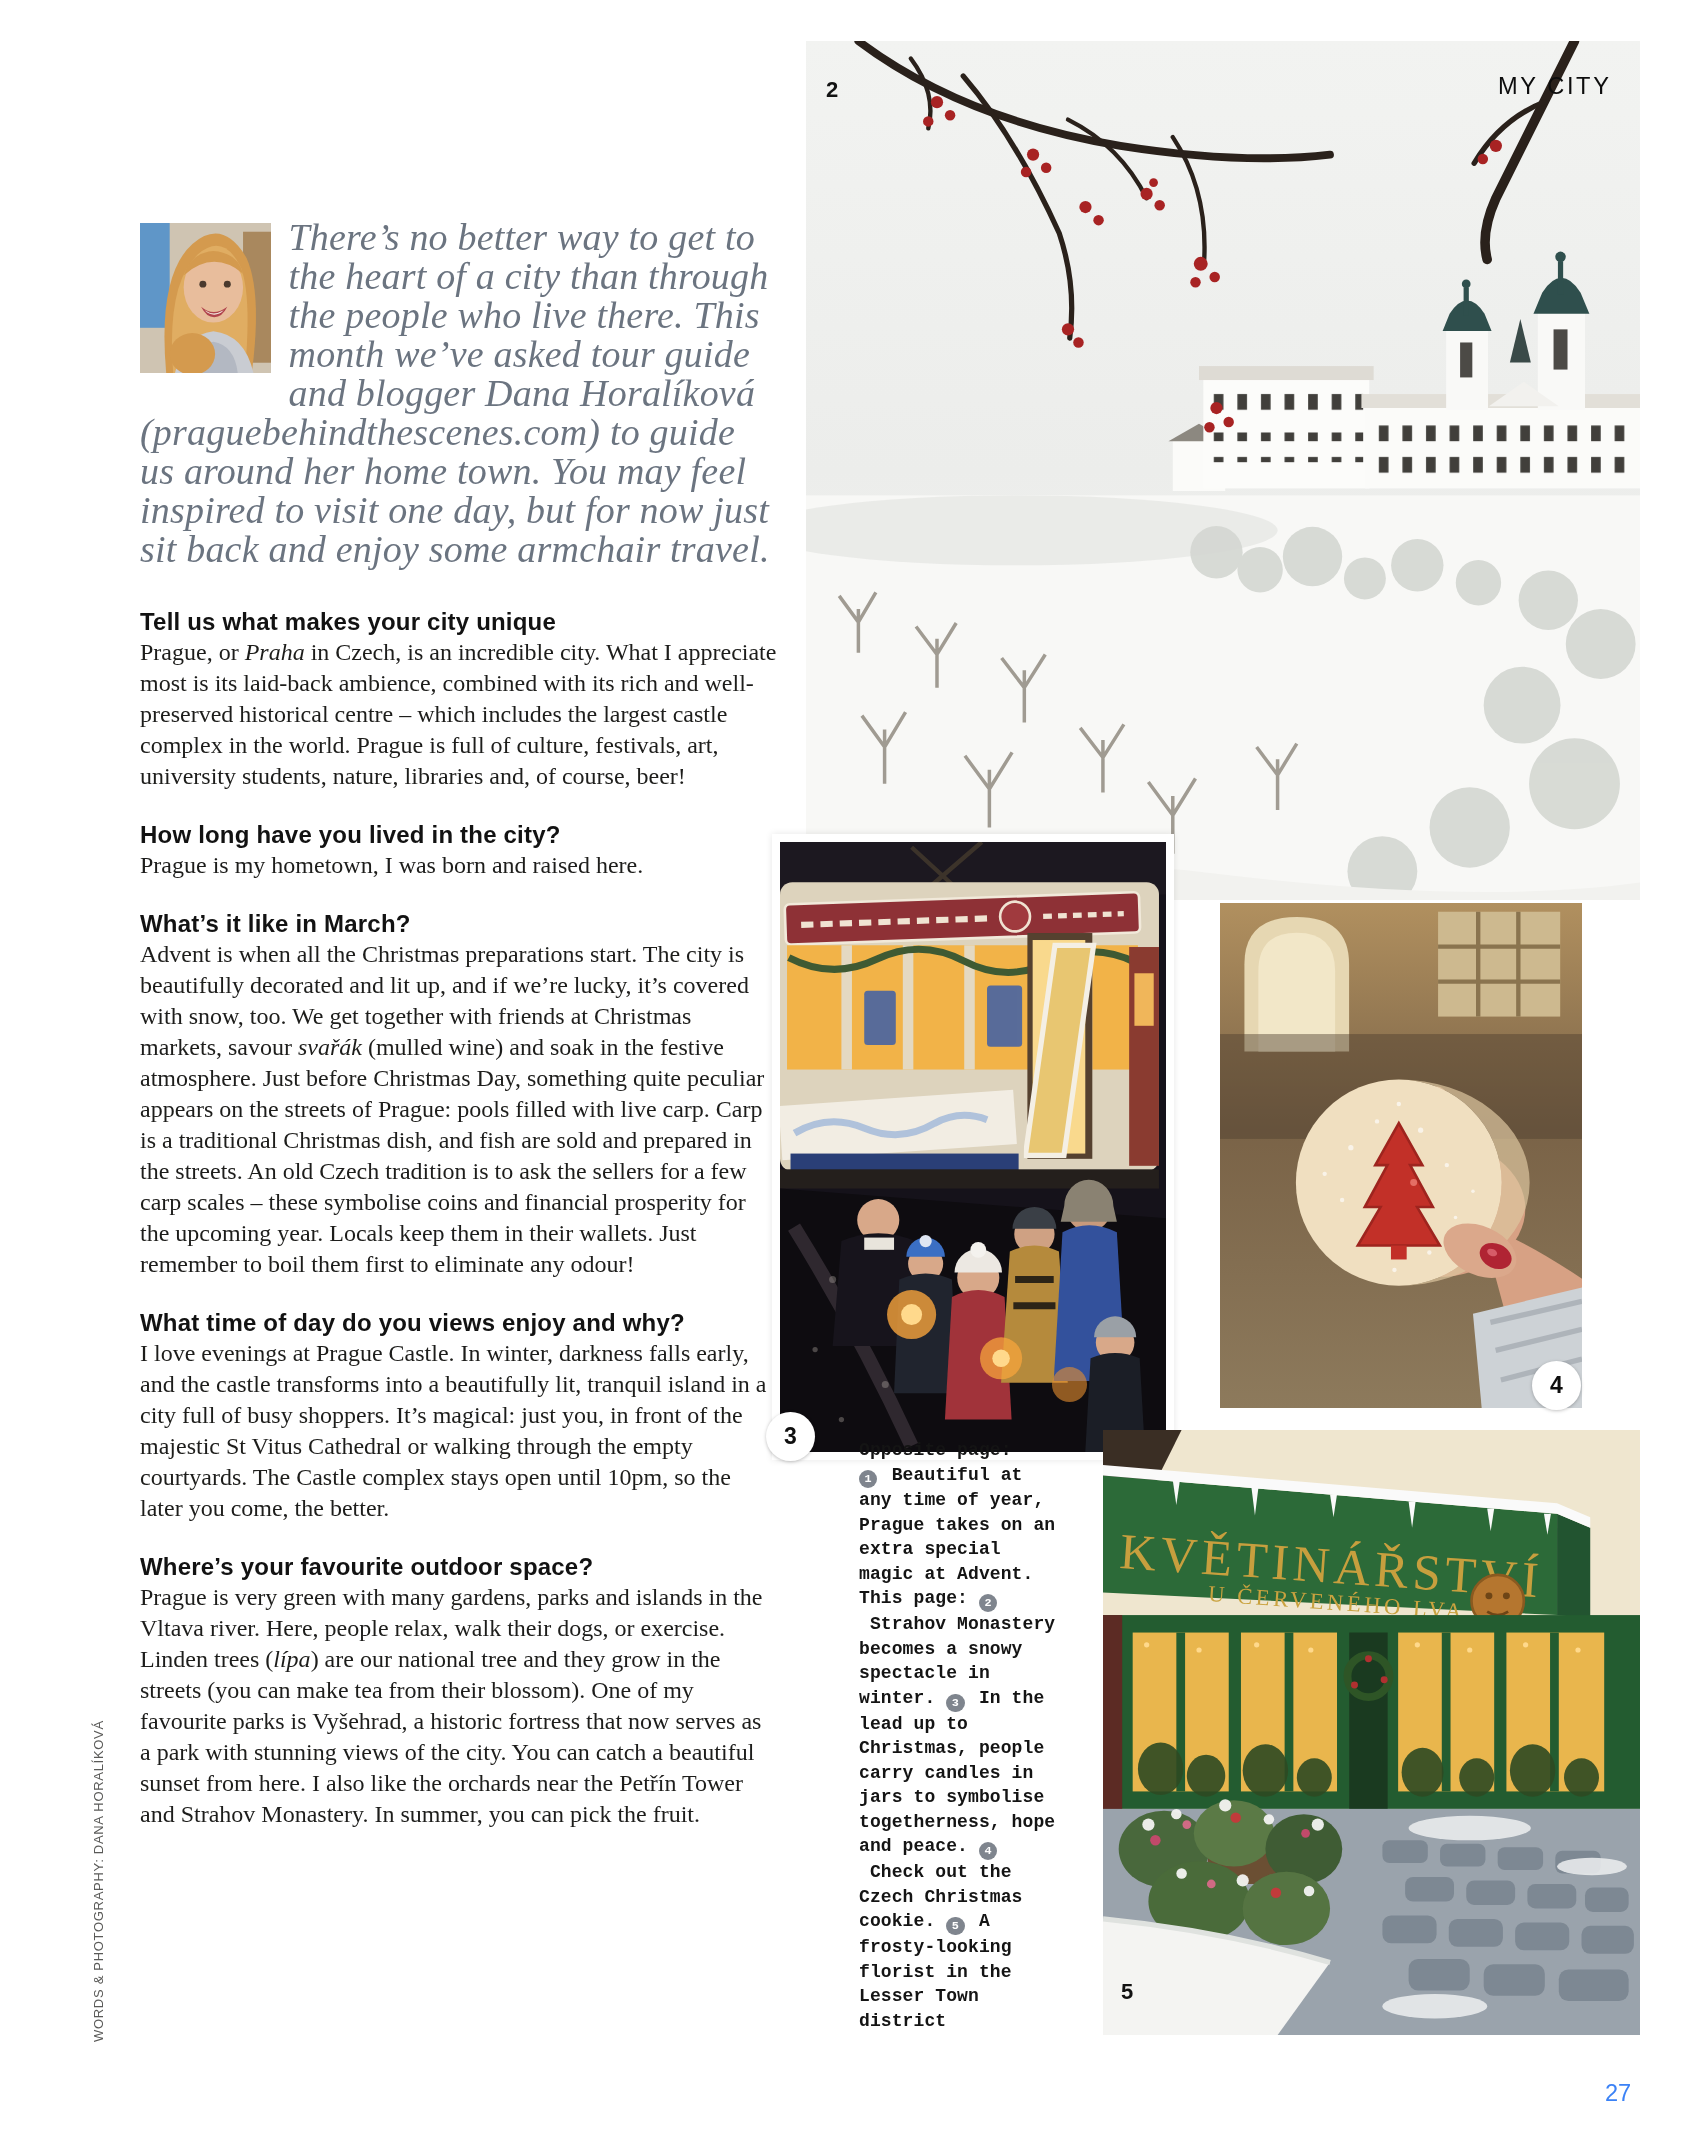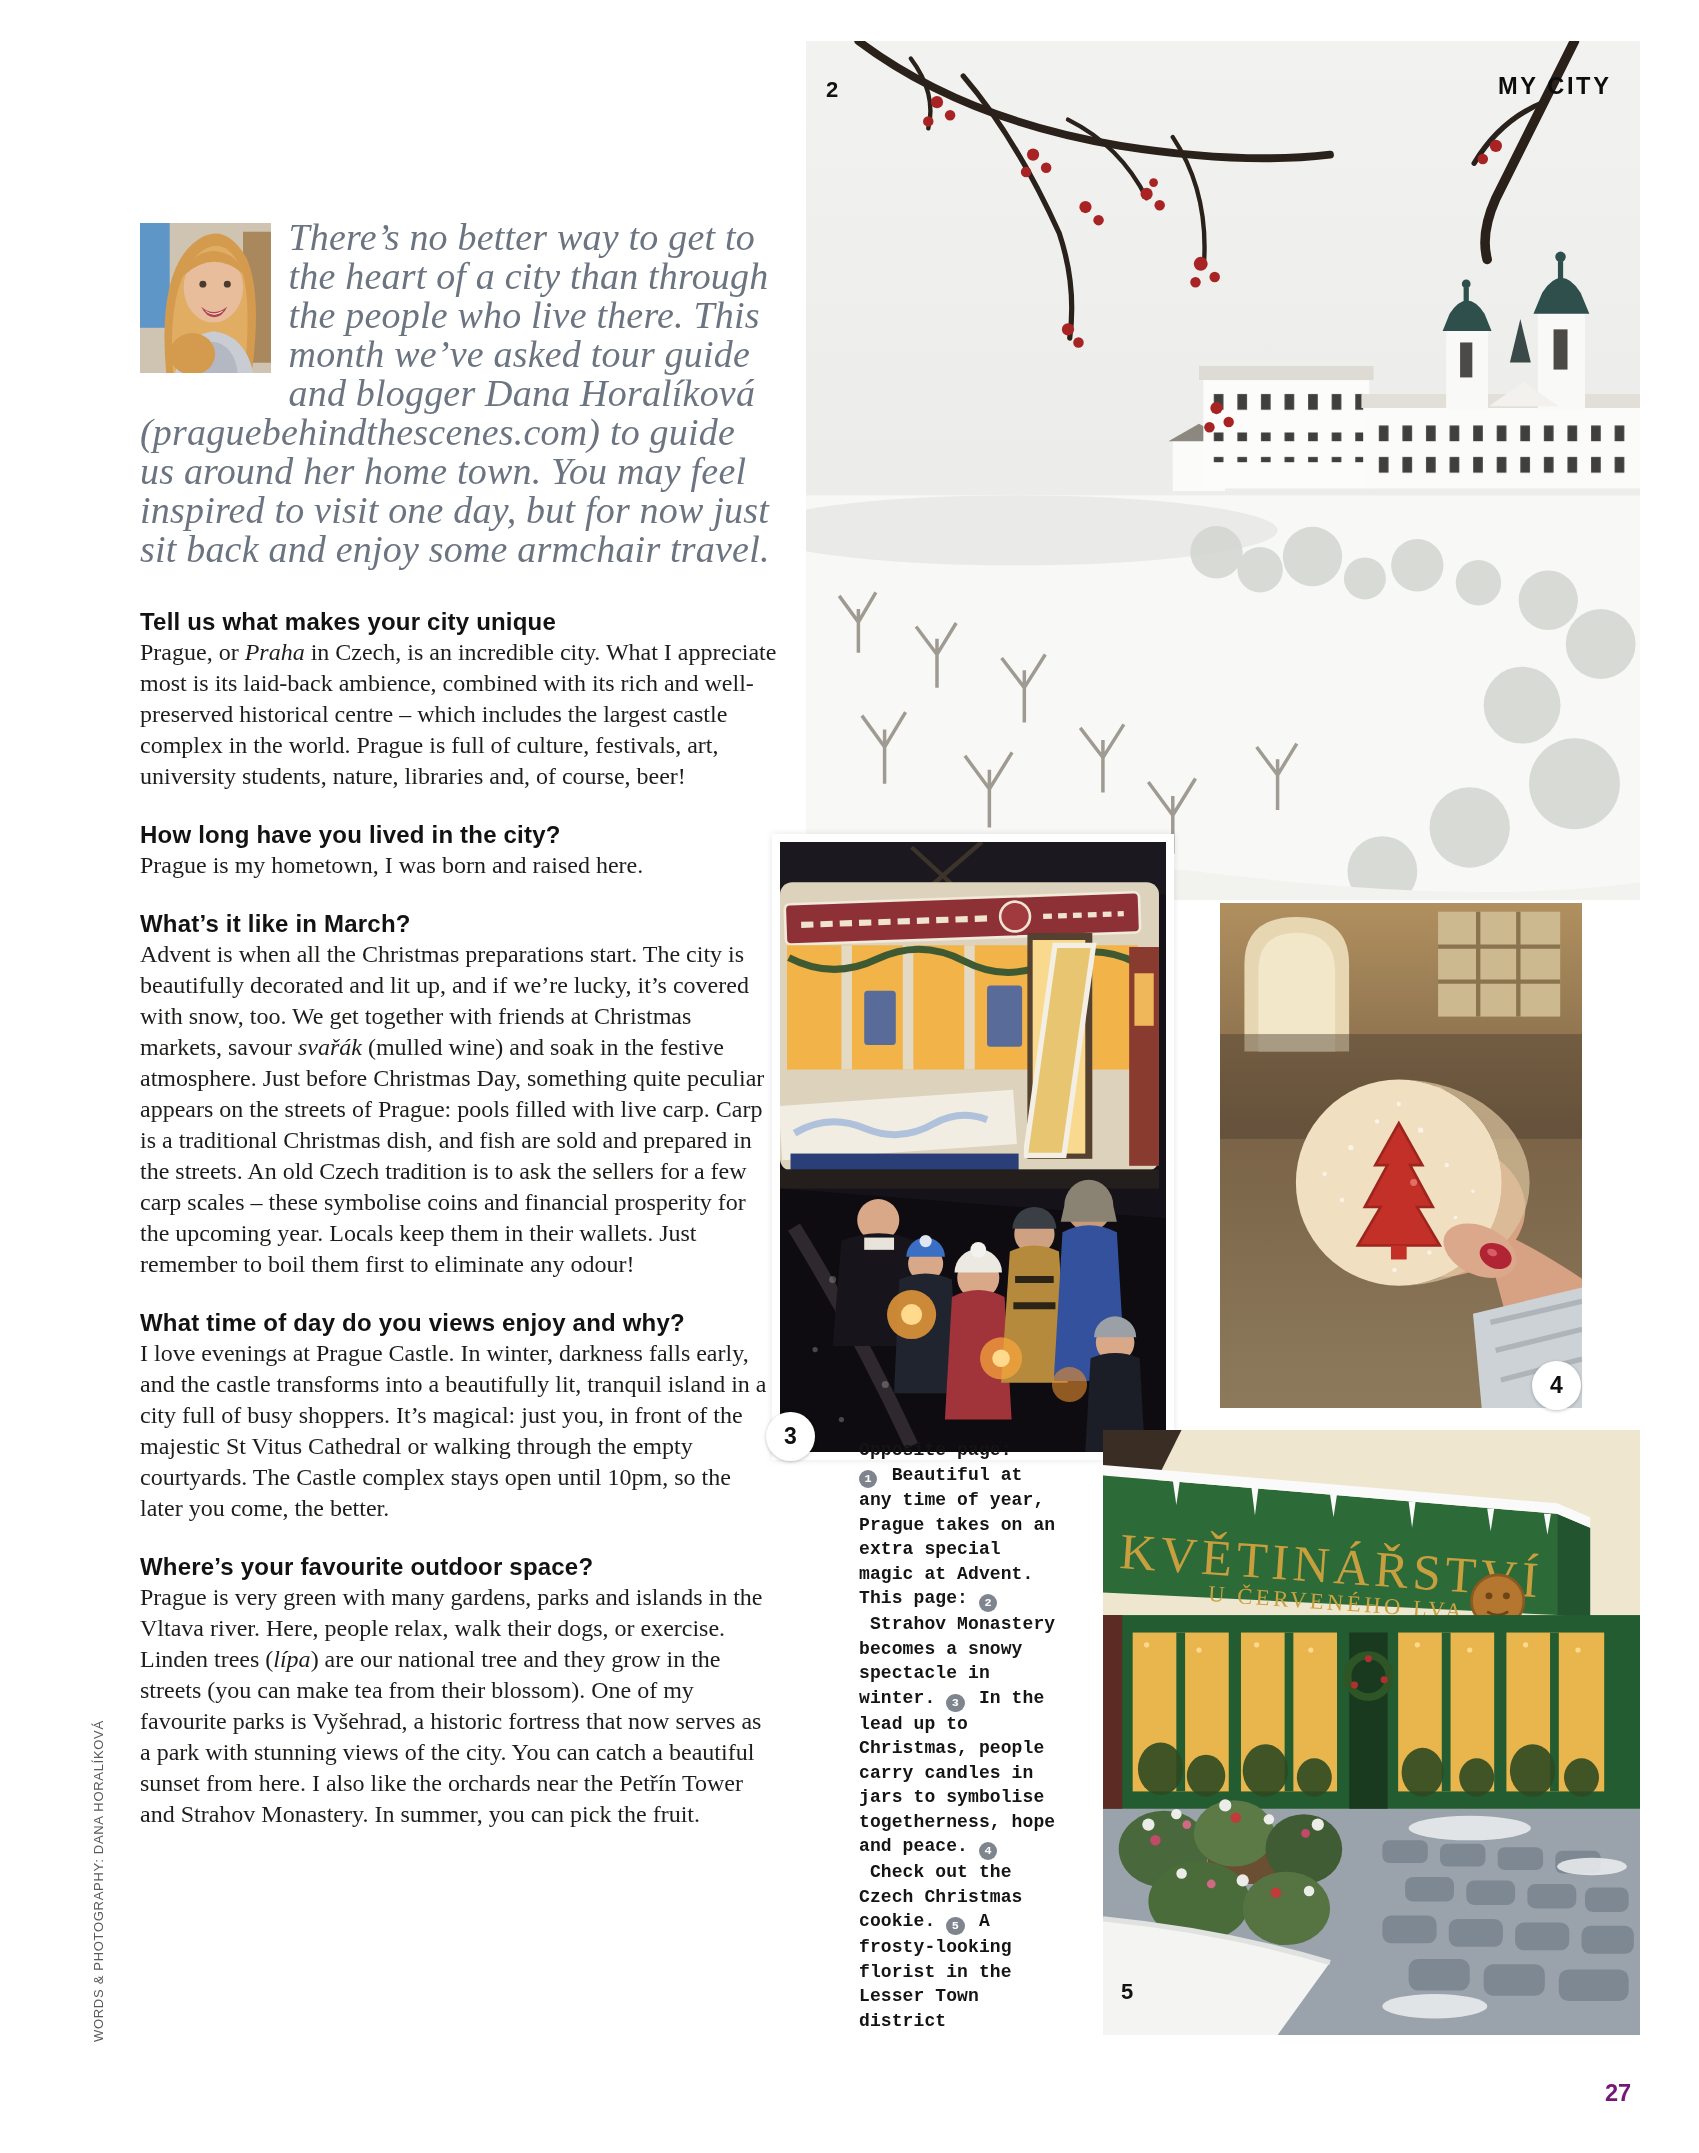--- a/index.html
+++ b/index.html
@@ -23,38 +23,38 @@
           color:#5a5a58;white-space:nowrap;}
   
   .photo{position:absolute;overflow:hidden;}
   .photo svg{display:block;width:100%;height:100%;}
   #photo-monastery{left:806px;top:41px;width:834px;height:859px;}
   #photo-tram{left:772px;top:834px;width:402px;height:626px;border:8.7px solid #fff;
               box-sizing:border-box;box-shadow:0 0 7px rgba(0,0,0,.10);}
   #photo-cookie{left:1220px;top:903px;width:362px;height:505px;}
   #photo-florist{left:1103px;top:1430px;width:537px;height:605px;}
   
-  #section-label{position:absolute;left:1498px;top:73px;font-size:23.6px;font-weight:bold;
+  #section-label{position:absolute;left:1498px;top:73px;font-size:23.6px;font-weight:normal;
                  letter-spacing:2.6px;color:#0d0d0d;}
   .photo-num{position:absolute;font-weight:bold;color:#121212;font-size:22px;}
   #num-monastery{left:826px;top:77px;}
   #num-florist{left:1121px;top:1979px;}
   .photo-num-circle{position:absolute;width:49px;height:49px;border-radius:50%;
         background:#ffffff;color:#0f0f0f;font-weight:bold;font-size:23px;
         display:flex;align-items:center;justify-content:center;box-shadow:0 0.9px 3.5px rgba(0,0,0,.25);}
   #num-tram{left:766px;top:1412px;}
   #num-cookie{left:1532px;top:1361px;}
   
   #caption{position:absolute;left:859px;top:1438px;width:206px;font-size:18px;
            line-height:24.5px;font-weight:bold;color:#141414;letter-spacing:0.1px;font-family:Liberation Mono, monospace;}
   .badge{display:inline-flex;width:18.3px;height:18.3px;border-radius:50%;background:#7f858e;
          color:#fff;font-size:11.8px;font-weight:bold;align-items:center;justify-content:center;
          vertical-align:-2.6px;margin-right:3.5px;}
   
-  #page-number{position:absolute;left:1605px;top:2080px;font-size:23.6px;font-weight:bold;color:#701a75;}
+  #page-number{position:absolute;left:1605px;top:2080px;font-size:23.6px;font-weight:normal;color:#3b82f6;}
 </style>
 </head>
 <body>
 
 <div id="page">
 
   <div class="photo" id="photo-monastery">
     <svg viewBox="0 0 955 983" preserveAspectRatio="none">
       <defs>
         <linearGradient id="sky" x1="0" y1="0" x2="0" y2="1">

